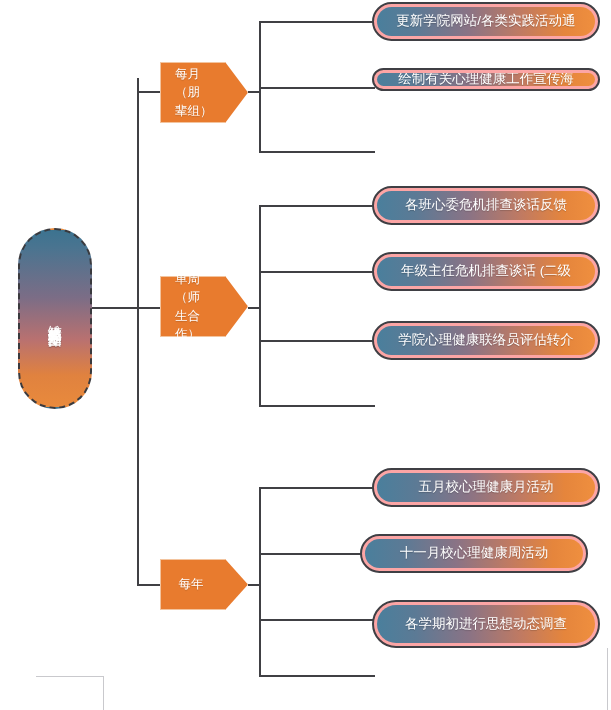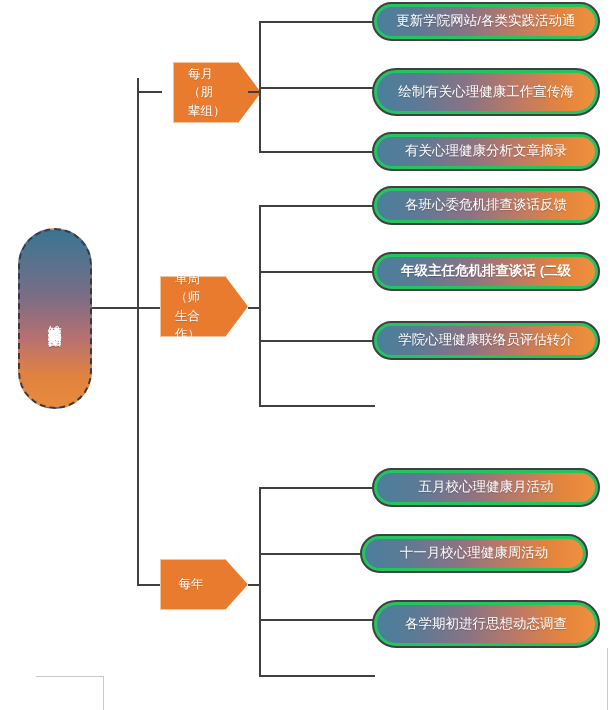--- a/index.html
+++ b/index.html
@@ -51,21 +51,21 @@
     text-shadow:0 1px 1px rgba(0,0,0,.18);
     white-space:pre-line;
   }
   .arrow-node.centered .atext{width:100%;text-align:center;padding-left:0;padding-right:26px;}
 
   
   .leaf{
     position:absolute;
     border:2px solid #3f3f44;
     border-radius:999px;
-    background:#22c55e;
+    background:#fca5a5;
     box-sizing:border-box;
     display:flex;align-items:center;justify-content:flex-start;
     padding:3px;
   }
   .leaf .fill{
     width:100%;height:100%;
     border-radius:999px;
     background:linear-gradient(to right,#4a7f9c 0%,#5c7a95 18%,#8a7385 42%,#c07a62 66%,#e5853c 86%,#ef8f3f 100%);
     display:flex;align-items:center;justify-content:center;
     overflow:hidden;
@@ -89,65 +89,60 @@
   </div>
 
   <div class="line horz" style="left:92px;top:307px;width:47px;"></div>
 
   <div class="line vert" style="left:137px;top:78px;height:508px;"></div>
 
   <div class="line horz" style="left:137px;top:91px;width:25px;"></div>
   <div class="line horz" style="left:100px;top:307px;width:62px;"></div>
   <div class="line horz" style="left:137px;top:584px;width:25px;"></div>
 
-  <div class="arrow-node" style="left:160px;top:62px;width:88px;height:61px;margin-left:13px;">
+  <div class="arrow-node" style="left:160px;top:62px;width:88px;height:61px;">
     <span class="atext">每月（朋
 辈组）</span>
   </div>
 
   <div class="line horz" style="left:248px;top:91px;width:13px;"></div>
   <div class="line vert" style="left:259px;top:21px;height:132px;"></div>
   <div class="line horz" style="left:259px;top:21px;width:116px;"></div>
   <div class="line horz" style="left:259px;top:87px;width:116px;"></div>
   <div class="line horz" style="left:259px;top:151px;width:116px;"></div>
 
   <div class="leaf wide" style="left:372px;top:2px;width:228px;height:39px;">
     <div class="fill">
       <span class="ltext">更新学院网站/各类实践活动通</span>
     </div>
   </div>
-  <div class="leaf wide" style="left:372px;top:68px;width:228px;height:48px;">
+  <div class="leaf wide" style="left:372px;top:68px;width:228px;height:23px;">
     <div class="fill">
       <span class="ltext">绘制有关心理健康工作宣传海</span>
-    </div>
-  </div>
-  <div class="leaf wide" style="left:372px;top:132px;width:228px;height:39px;">
-    <div class="fill">
-      <span class="ltext">有关心理健康分析文章摘录</span>
     </div>
   </div>
 
   <div class="arrow-node" style="left:160px;top:276px;width:88px;height:61px;">
     <span class="atext">单周（师
 生合作）</span>
   </div>
 
   <div class="line horz" style="left:248px;top:307px;width:13px;"></div>
   <div class="line vert" style="left:259px;top:205px;height:202px;"></div>
   <div class="line horz" style="left:259px;top:205px;width:116px;"></div>
   <div class="line horz" style="left:259px;top:271px;width:116px;"></div>
   <div class="line horz" style="left:259px;top:340px;width:116px;"></div>
   <div class="line horz" style="left:259px;top:405px;width:116px;"></div>
 
   <div class="leaf wide" style="left:372px;top:186px;width:228px;height:39px;">
     <div class="fill">
       <span class="ltext">各班心委危机排查谈话反馈</span>
     </div>
   </div>
-  <div class="leaf wide" style="left:372px;top:252px;width:228px;height:39px;font-weight:bold;">
+  <div class="leaf wide" style="left:372px;top:252px;width:228px;height:39px;">
     <div class="fill">
       <span class="ltext">年级主任危机排查谈话 (二级</span>
     </div>
   </div>
   <div class="leaf wide" style="left:372px;top:321px;width:228px;height:39px;">
     <div class="fill">
       <span class="ltext">学院心理健康联络员评估转介</span>
     </div>
   </div>
 

